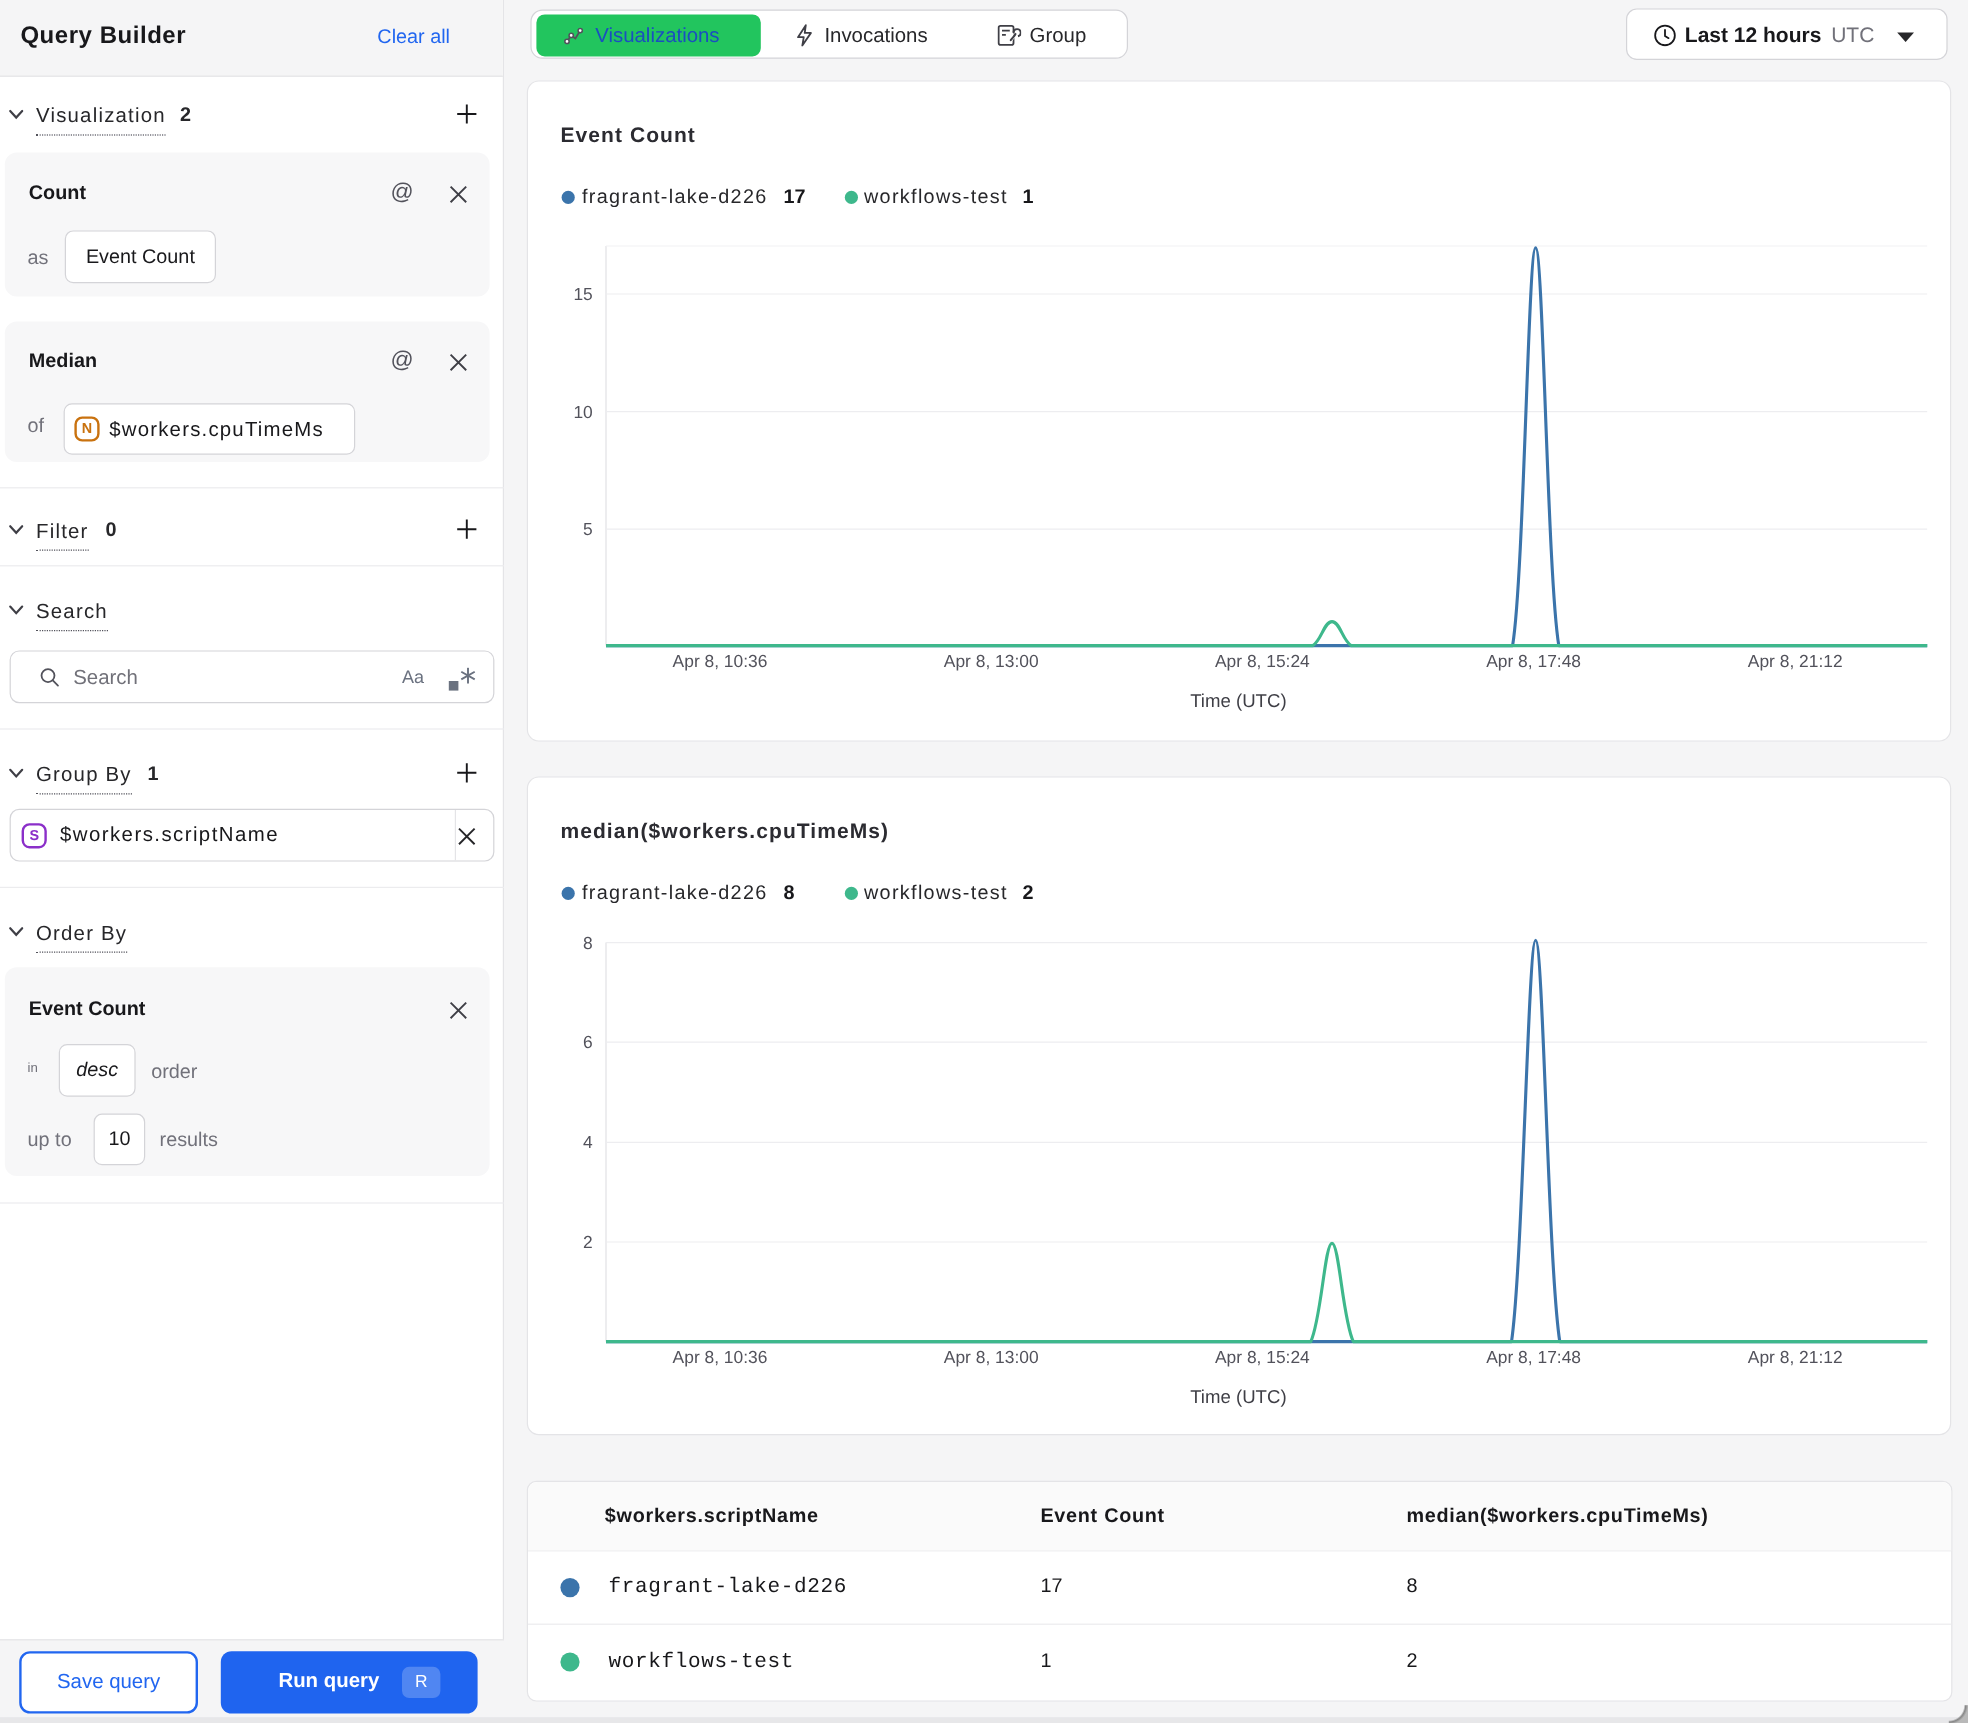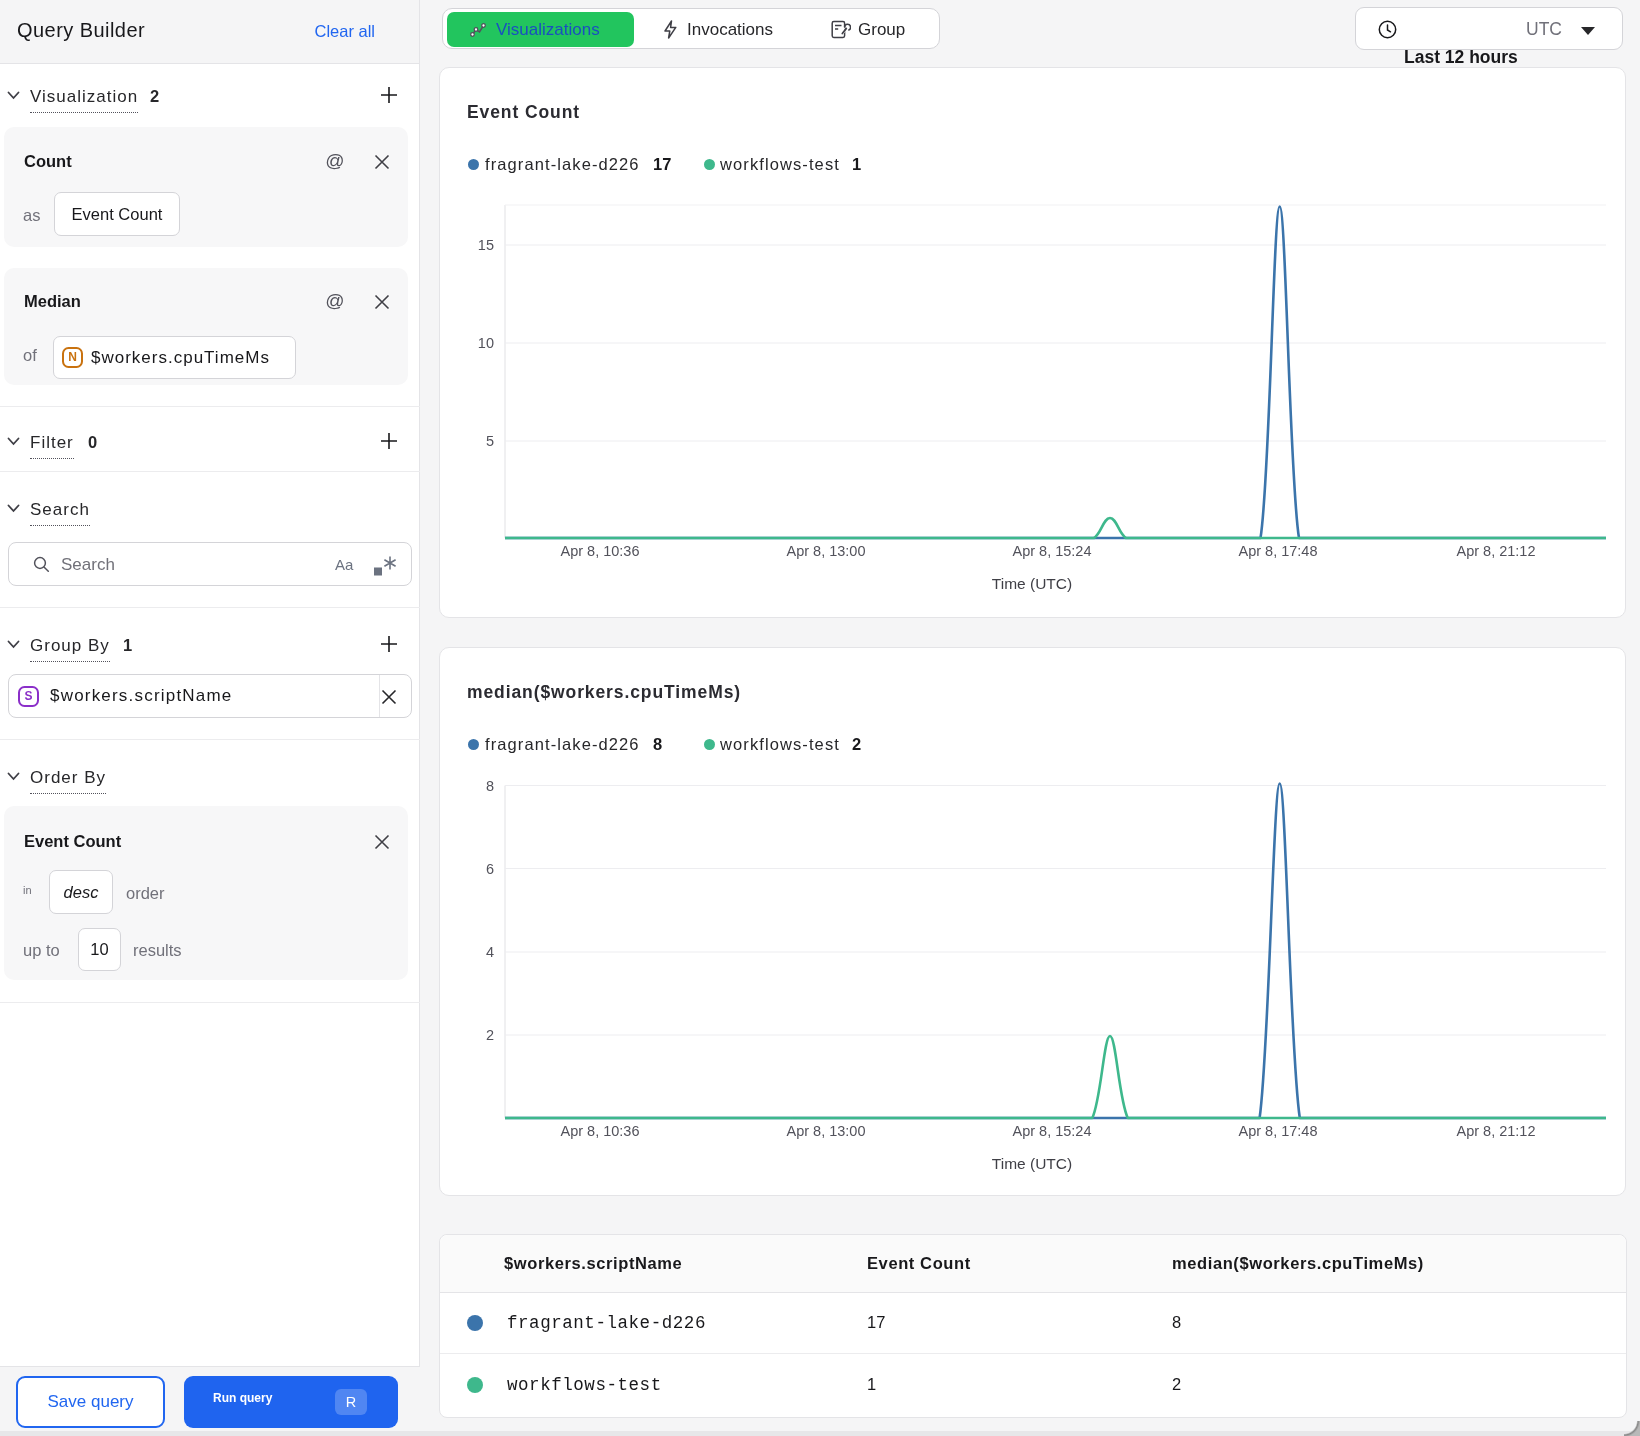--- a/index.html
+++ b/index.html
@@ -3,21 +3,21 @@
 <meta charset="utf-8">
 <style>
 * { margin:0; padding:0; box-sizing:border-box; }
 html,body { width:1640px; height:1436px; overflow:hidden; }
 body { font-family:"Liberation Sans", sans-serif; background:#f5f5f6; color:#18181b; }
 #app { position:relative; width:1640px; height:1436px; }
 
 
 #sidebar { position:absolute; left:0; top:0; width:420px; height:1436px; background:#fff; border-right:1px solid #e4e4e7; }
 #sb-head { position:absolute; left:0; top:0; width:100%; height:64px; background:#f5f5f6; border-bottom:1px solid #e4e4e7; }
-#sb-head h1 { position:absolute; left:17px; top:19px; font-size:20px; font-weight:400; color:#18181b; letter-spacing:.45px; }
+#sb-head h1 { position:absolute; left:17px; top:19px; font-size:20px; font-weight:700; color:#18181b; letter-spacing:.45px; }
 #sb-head .clear { position:absolute; right:44px; top:22px; font-size:16.5px; color:#2166f0; }
 
 .sec-head { position:absolute; left:0; width:100%; height:20px; }
 .chev { position:absolute; left:7px; top:4px; width:13px; height:9px; }
 .sec-title { position:absolute; left:30px; top:0; font-size:17px; letter-spacing:1px; color:#27272a; border-bottom:1.7px dotted #52525b; padding-bottom:5px; }
 .sec-count { position:absolute; top:0; font-size:16.5px; font-weight:700; color:#27272a; }
 .plus { position:absolute; right:19px; top:-3px; width:22px; height:22px; }
 
 .card { position:absolute; left:4px; width:404px; background:#f7f7f8; border-radius:10px; }
 .card-title { position:absolute; left:20px; font-size:16.5px; font-weight:700; color:#18181b; }
@@ -26,21 +26,21 @@
 .muted { color:#71717a; }
 .wbox { position:absolute; background:#fff; border:1px solid #d4d4d8; border-radius:7px; display:flex; align-items:center; font-size:16.5px; color:#18181b; }
 .divider { position:absolute; left:0; width:420px; height:1px; background:#ececee; }
 
 .type-badge { display:inline-block; width:21px; height:21px; border-radius:6.5px; font-size:12px; font-weight:700; text-align:center; line-height:17.5px; }
 
 
 #sb-foot { position:absolute; left:0; top:1366px; width:420px; height:70px; background:#f5f5f6; border-top:1px solid #e4e4e7; }
 .btn-save { position:absolute; left:16px; top:9px; width:149px; height:52px; background:#fff; border:2px solid #2166f0; border-radius:9px; color:#2166f0; font-size:17px; text-align:center; line-height:48px; }
 .btn-run { position:absolute; left:184px; top:9px; width:214px; height:52px; background:#1f64ef; border-radius:9px; color:#fff; font-size:17.5px; }
-.btn-run .lbl { position:absolute; left:29px; top:15px; font-weight:700; font-size:12px; letter-spacing:0; }
+.btn-run .lbl { position:absolute; left:48px; top:15px; font-weight:700; font-size:17px; letter-spacing:0; }
 .btn-run .kbd { position:absolute; right:31px; top:13px; width:32px; height:26px; background:rgba(255,255,255,.22); border-radius:6px; text-align:center; line-height:26px; font-size:14.5px; }
 
 
 #tabs { position:absolute; left:442px; top:8px; width:498px; height:41px; background:#fff; border:1px solid #d4d4d8; border-radius:10px; }
 .tab { position:absolute; top:3px; height:35px; font-size:17px; color:#27272a; }
 .tab.active { background:#22c55e; border-radius:7px; color:#1a4fc0; }
 #timesel { position:absolute; left:1355px; top:7px; width:268px; height:43px; background:#fff; border:1px solid #d4d4d8; border-radius:9px; }
 
 .panel { position:absolute; left:439px; width:1187px; background:#fff; border:1px solid #e4e4e7; border-radius:10px; }
 .panel h2 { position:absolute; left:27px; top:34px; font-size:17.5px; font-weight:700; color:#2b2b31; letter-spacing:.9px; }
@@ -218,21 +218,21 @@
       </svg>
       <span style="position:absolute; left:58px; top:8px;">Group</span>
     </div>
   </div>
 
   <div id="timesel">
     <svg style="position:absolute; left:22px; top:12px;" width="19" height="19" viewBox="0 0 19 19">
       <circle cx="9.5" cy="9.5" r="8.2" fill="none" stroke="#18181b" stroke-width="1.5"></circle>
       <path d="M9.5 5 V10 L12.5 11.8" fill="none" stroke="#18181b" stroke-width="1.5" stroke-linecap="round"></path>
     </svg>
-    <span style="position:absolute; left:48px; top:11px; font-size:17.5px; font-weight:700; color:#18181b;margin-top:28px;">Last 12 hours</span>
+    <span style="position:absolute; left:48px; top:11px; font-size:17.5px; font-weight:700; color:#18181b;">Last 12 hours</span>
     <span style="position:absolute; left:170px; top:11px; font-size:17.5px; color:#71717a;">UTC</span>
     <svg style="position:absolute; left:224px; top:18px;" width="16" height="10" viewBox="0 0 16 10">
         <path d="M1 1 H15 L8 9 Z" fill="#27272a"></path>
       </svg>
   </div>
 
   <div class="panel" style="top:67px; height:551px;">
     <h2>Event Count</h2>
     <div class="legend" style="left:0; top:0; width:100%; height:0;">
       <span class="dot" style="position:absolute; left:28px; top:91px; background:#3b74ab;"></span>

